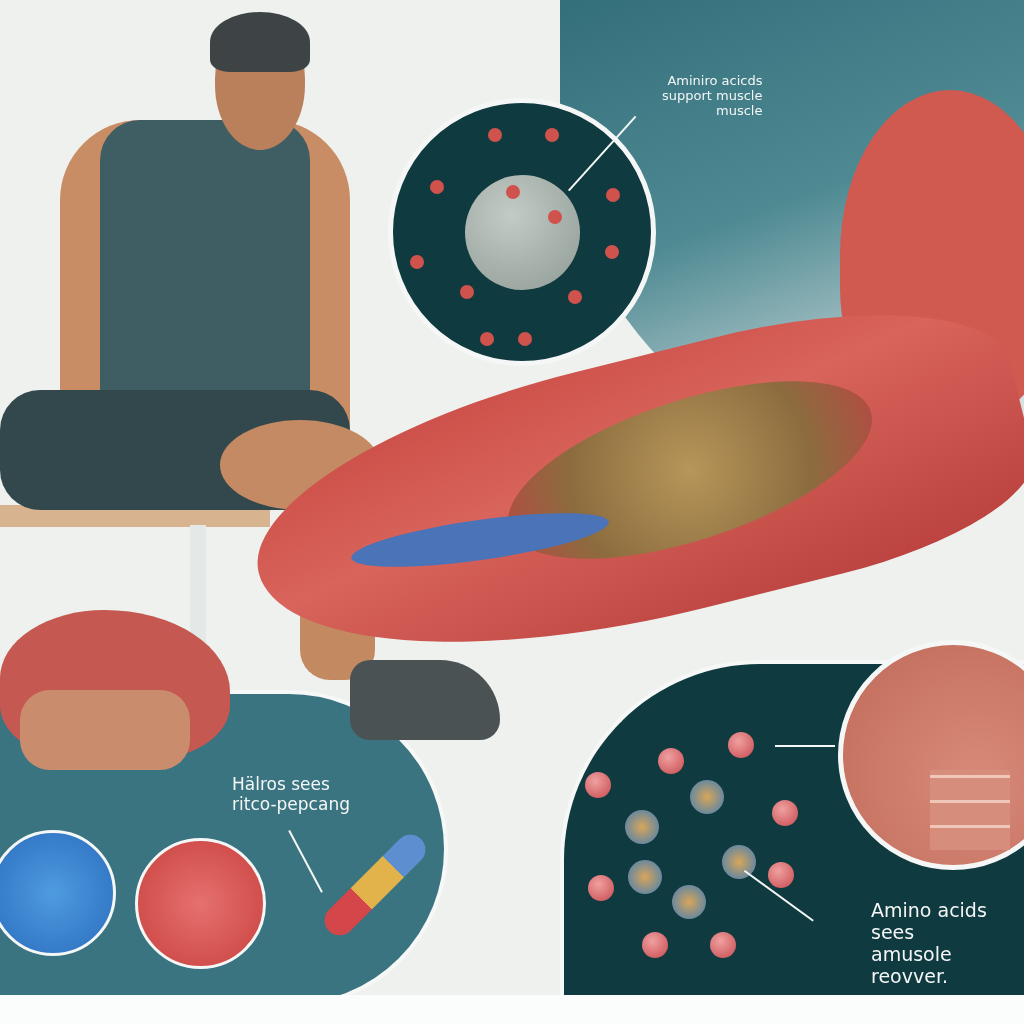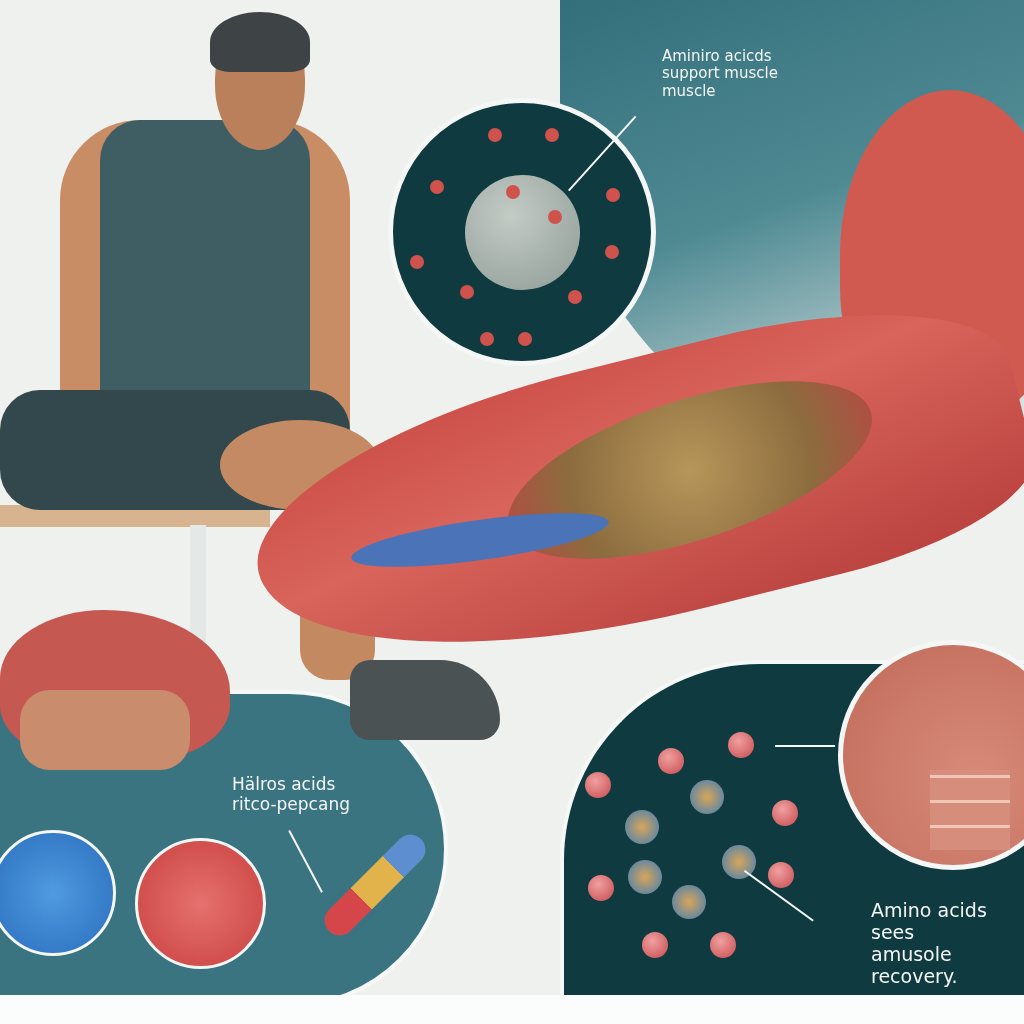--- a/index.html
+++ b/index.html
@@ -47,21 +47,21 @@
      background:linear-gradient(90deg,#d5464a 0 35%,#e2b34a 35% 70%,#5d8ed0 70%);}
   
   .atom{width:26px;height:26px;border-radius:50%;background:radial-gradient(circle at 40% 35%,#f0a0a0,#c64a4f);}
   .hub{width:34px;height:34px;border-radius:50%;background:radial-gradient(circle,#d8a55a,#3d7db8);}
   
   .torso-circle{left:838px;top:640px;width:230px;height:230px;border-radius:50%;border:5px solid #f5f7f6;
      background:radial-gradient(circle at 60% 60%,#d88a78,#c06a5a);box-sizing:border-box;}
   .abs-block{left:930px;top:770px;width:80px;height:80px;background:repeating-linear-gradient(0deg,#d78d7c 0 22px,#f0c6b8 22px 25px);}
   
   .label{color:#f4f7f6;line-height:1.15;}
-  .lbl-top{left:662px;top:48px;font-size:15px;}
+  .lbl-top{left:662px;top:74px;font-size:13px;text-align:right;}
   .lbl-left{left:232px;top:775px;font-size:17px;}
   .lbl-right{left:871px;top:900px;font-size:19px;}
   .line{position:absolute;background:#f4f7f6;height:2px;transform-origin:0 0;}
 </style>
 </head>
 <body>
 
 <div class="abs swoosh-top"></div>
 <div class="abs panel-left"></div>
 <div class="abs panel-right"></div>
@@ -124,19 +124,19 @@
 
 <div class="abs torso-circle"></div>
 <div class="abs abs-block"></div>
 
 <div class="abs label lbl-top">
   <div>Aminiro acicds</div>
   <div>support muscle</div>
   <div>muscle</div>
 </div>
 <div class="abs label lbl-left">
-  <div>Hälros acids</div>
+  <div>Hälros sees</div>
   <div>ritco-pepcang</div>
 </div>
 <div class="abs label lbl-right">
   <div>Amino acids sees</div>
-  <div>amusole recovery.</div>
+  <div>amusole reovver.</div>
 </div>
 
 </body></html>

